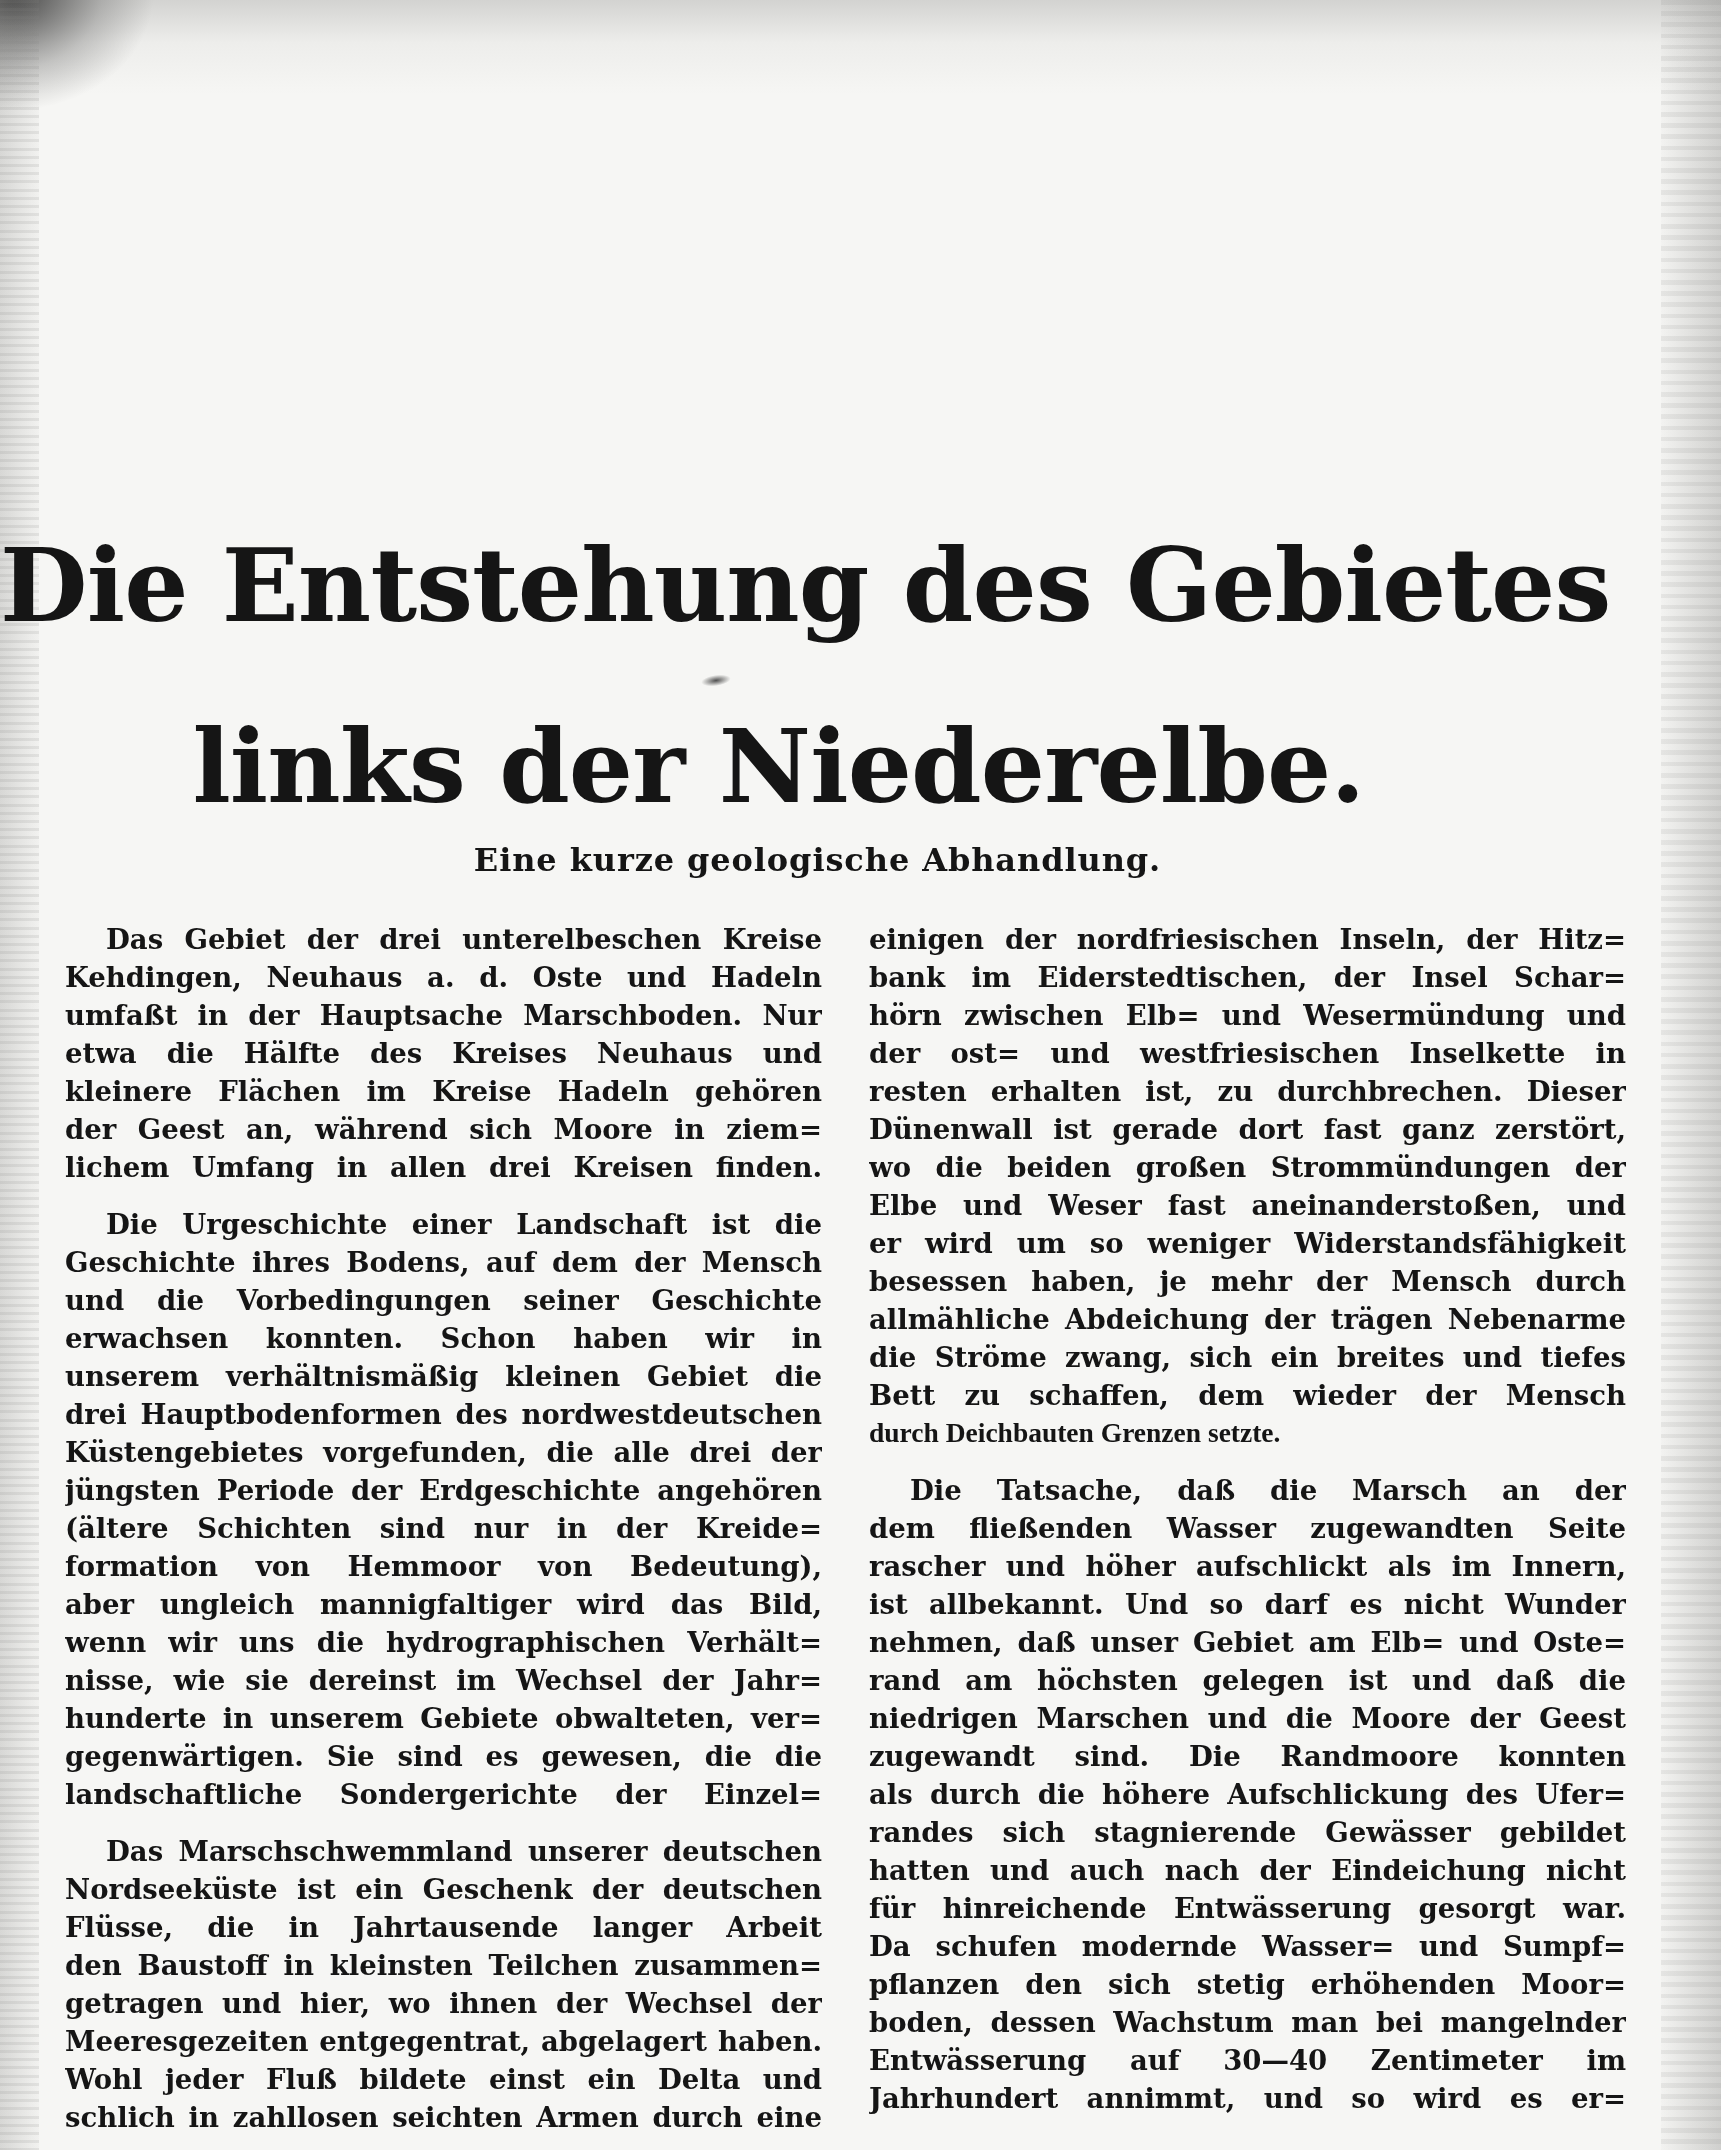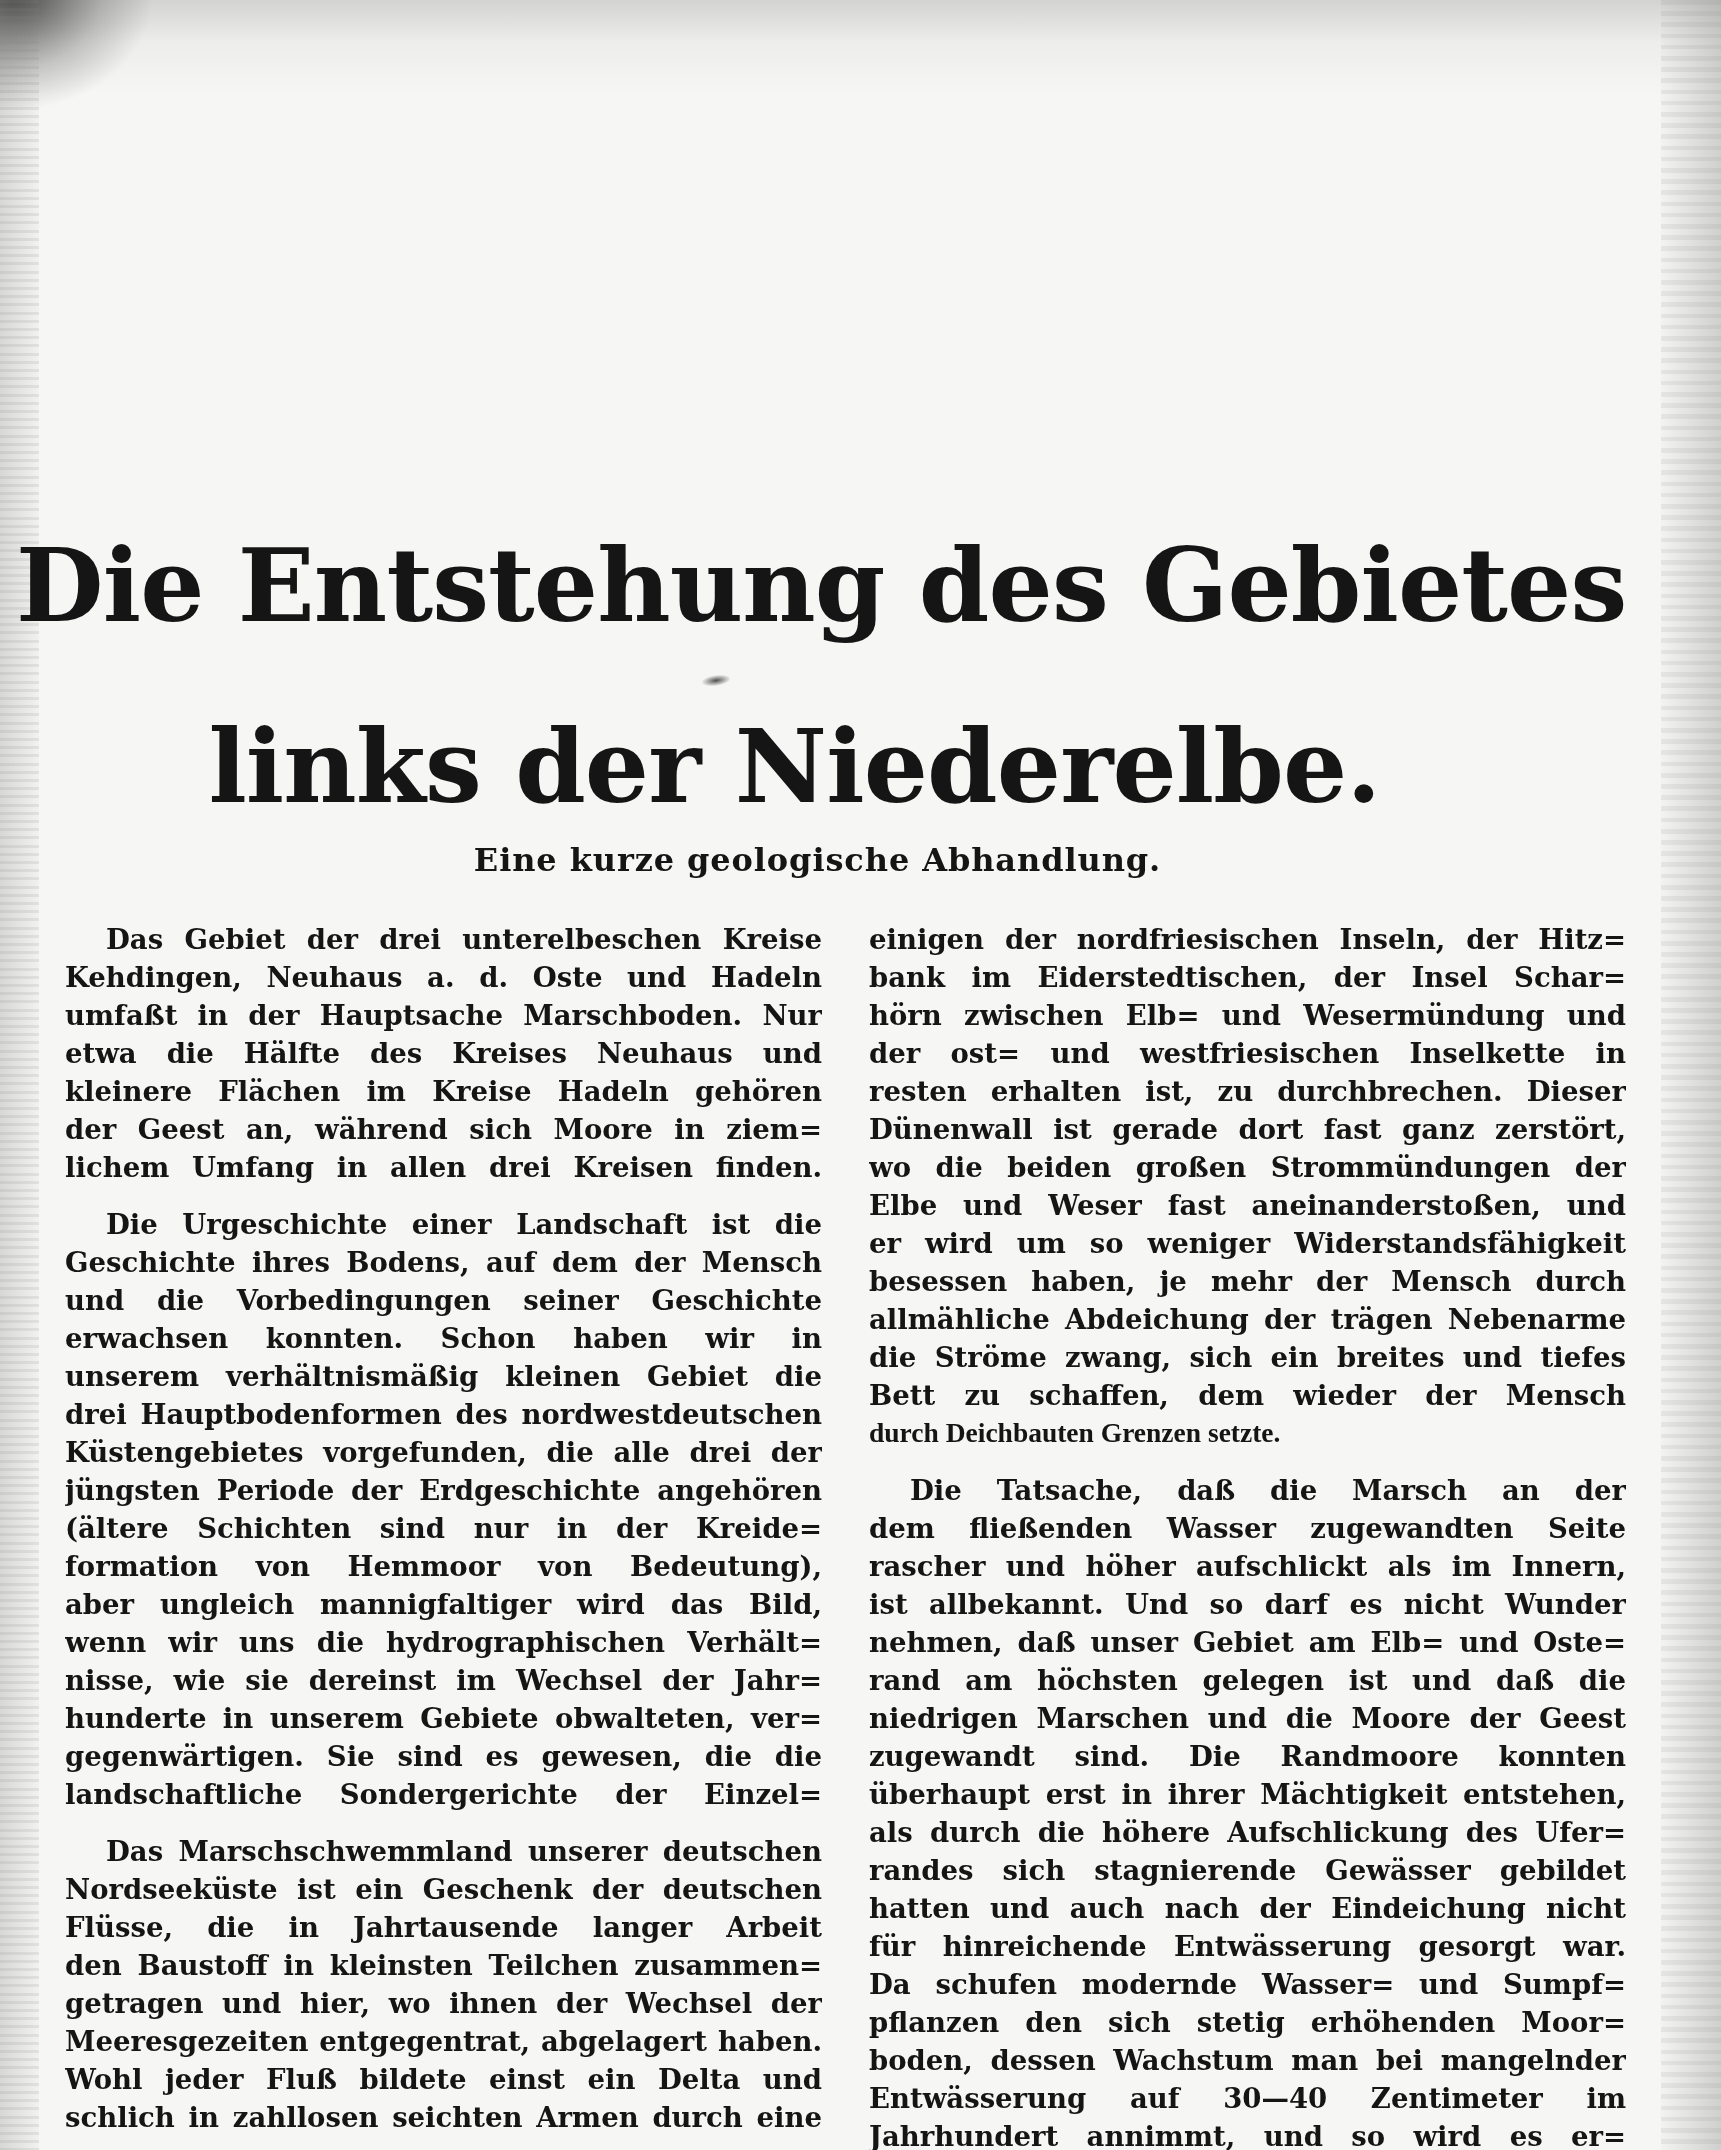--- a/index.html
+++ b/index.html
@@ -44,21 +44,21 @@
   .ink-smudge-1 {
     position: absolute; left: 701px; top: 675px; width: 30px; height: 11.2px;
     background: radial-gradient(ellipse at center, rgba(40,40,40,0.8), rgba(40,40,40,0) 70%);
     border-radius: 50%;
     transform: rotate(-8deg);
     pointer-events: none;
   }
   
   .title-block {
     position: absolute;
-    left: 16px;
+    left: 0;
     top: 495px;
     width: 1557px;
     text-align: center;
   }
   .title-line {
     font-size: 101px;
     font-weight: bold;
     line-height: 181px;
     letter-spacing: -0.9px;
     white-space: nowrap;
@@ -173,21 +173,20 @@
       </div>
       <div class="paragraph">
         <div class="line indent">Die Tatsache, daß die Marsch an der</div>
         <div class="line">dem fließenden Wasser zugewandten Seite</div>
         <div class="line">rascher und höher aufschlickt als im Innern,</div>
         <div class="line">ist allbekannt. Und so darf es nicht Wunder</div>
         <div class="line">nehmen, daß unser Gebiet am Elb= und Oste=</div>
         <div class="line">rand am höchsten gelegen ist und daß die</div>
         <div class="line">niedrigen Marschen und die Moore der Geest</div>
         <div class="line">zugewandt sind. Die Randmoore konnten</div>
-        <div class="line">überhaupt erst in ihrer Mächtigkeit entstehen,</div>
         <div class="line">als durch die höhere Aufschlickung des Ufer=</div>
         <div class="line">randes sich stagnierende Gewässer gebildet</div>
         <div class="line">hatten und auch nach der Eindeichung nicht</div>
         <div class="line">für hinreichende Entwässerung gesorgt war.</div>
         <div class="line">Da schufen modernde Wasser= und Sumpf=</div>
         <div class="line">pflanzen den sich stetig erhöhenden Moor=</div>
         <div class="line">boden, dessen Wachstum man bei mangelnder</div>
         <div class="line">Entwässerung auf 30—40 Zentimeter im</div>
         <div class="line">Jahrhundert annimmt, und so wird es er=</div>
       </div>

